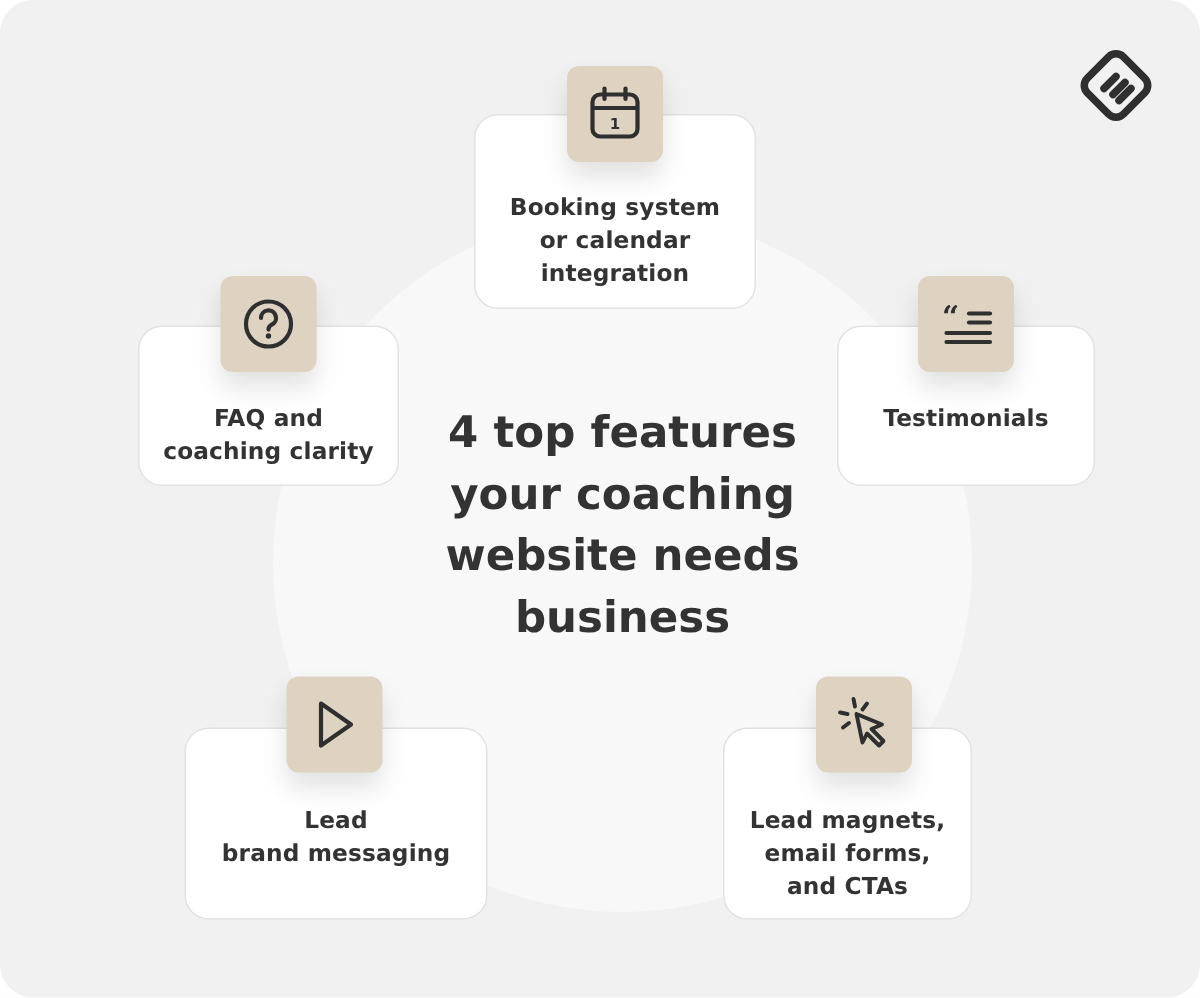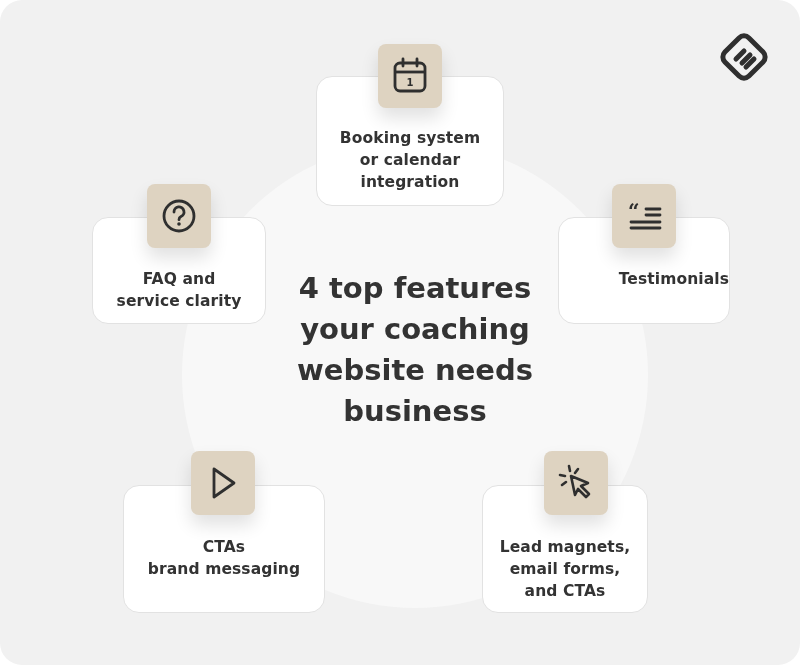--- a/index.html
+++ b/index.html
@@ -57,49 +57,49 @@
       <line x1="7" y1="18" x2="37" y2="18" stroke="#2f2f2f" stroke-width="2.8"></line>
       <line x1="15" y1="5" x2="15" y2="12" stroke="#2f2f2f" stroke-width="2.8" stroke-linecap="round"></line>
       <line x1="29" y1="5" x2="29" y2="12" stroke="#2f2f2f" stroke-width="2.8" stroke-linecap="round"></line>
       <text x="22" y="32" text-anchor="middle" font-size="10" font-weight="bold" fill="#2f2f2f" font-family="DejaVu Sans, sans-serif">1</text>
     </svg>
   </div>
 
   <div class="card" style="left:92px; top:217px; width:174px; height:107px;text-decoration:underline;">
     <div class="card-text" style="top:50px;">
       <div>FAQ and</div>
-      <div>service clarity</div>
+      <div>coaching clarity</div>
     </div>
   </div>
   <div class="icon-box" style="left:147px; top:184px;">
     <svg viewBox="0 0 44 44">
       <circle cx="22" cy="22" r="15" fill="none" stroke="#2f2f2f" stroke-width="2.8"></circle>
       <path d="M17 18 a5 5 0 1 1 7 4.5 c-1.5 0.8 -2 1.6 -2 3.2" fill="none" stroke="#2f2f2f" stroke-width="2.8" stroke-linecap="round"></path>
       <circle cx="22" cy="30" r="1.8" fill="#2f2f2f"></circle>
     </svg>
   </div>
 
   <div class="card" style="left:558px; top:217px; width:172px; height:107px;">
-    <div class="card-text" style="top:50px;text-align:right;">
+    <div class="card-text" style="top:50px;">
       <div>Testimonials</div>
     </div>
   </div>
   <div class="icon-box" style="left:612px; top:184px;">
     <svg viewBox="0 0 44 44">
       <text x="6" y="24" font-size="20" font-weight="bold" fill="#2f2f2f" font-family="DejaVu Serif, serif">“</text>
       <line x1="24" y1="15" x2="38" y2="15" stroke="#2f2f2f" stroke-width="2.8" stroke-linecap="round"></line>
       <line x1="24" y1="21" x2="38" y2="21" stroke="#2f2f2f" stroke-width="2.8" stroke-linecap="round"></line>
       <line x1="9" y1="28" x2="38" y2="28" stroke="#2f2f2f" stroke-width="2.8" stroke-linecap="round"></line>
       <line x1="9" y1="34" x2="38" y2="34" stroke="#2f2f2f" stroke-width="2.8" stroke-linecap="round"></line>
     </svg>
   </div>
 
   <div class="card" style="left:123px; top:485px; width:202px; height:128px;">
     <div class="card-text" style="top:50px;">
-      <div>CTAs</div>
+      <div>Lead</div>
       <div>brand messaging</div>
     </div>
   </div>
   <div class="icon-box" style="left:191px; top:451px;">
     <svg viewBox="0 0 44 44">
       <path d="M13 8 L33 22 L13 36 Z" fill="none" stroke="#2f2f2f" stroke-width="2.8" stroke-linejoin="round"></path>
     </svg>
   </div>
 
   <div class="card" style="left:482px; top:485px; width:166px; height:128px;">

